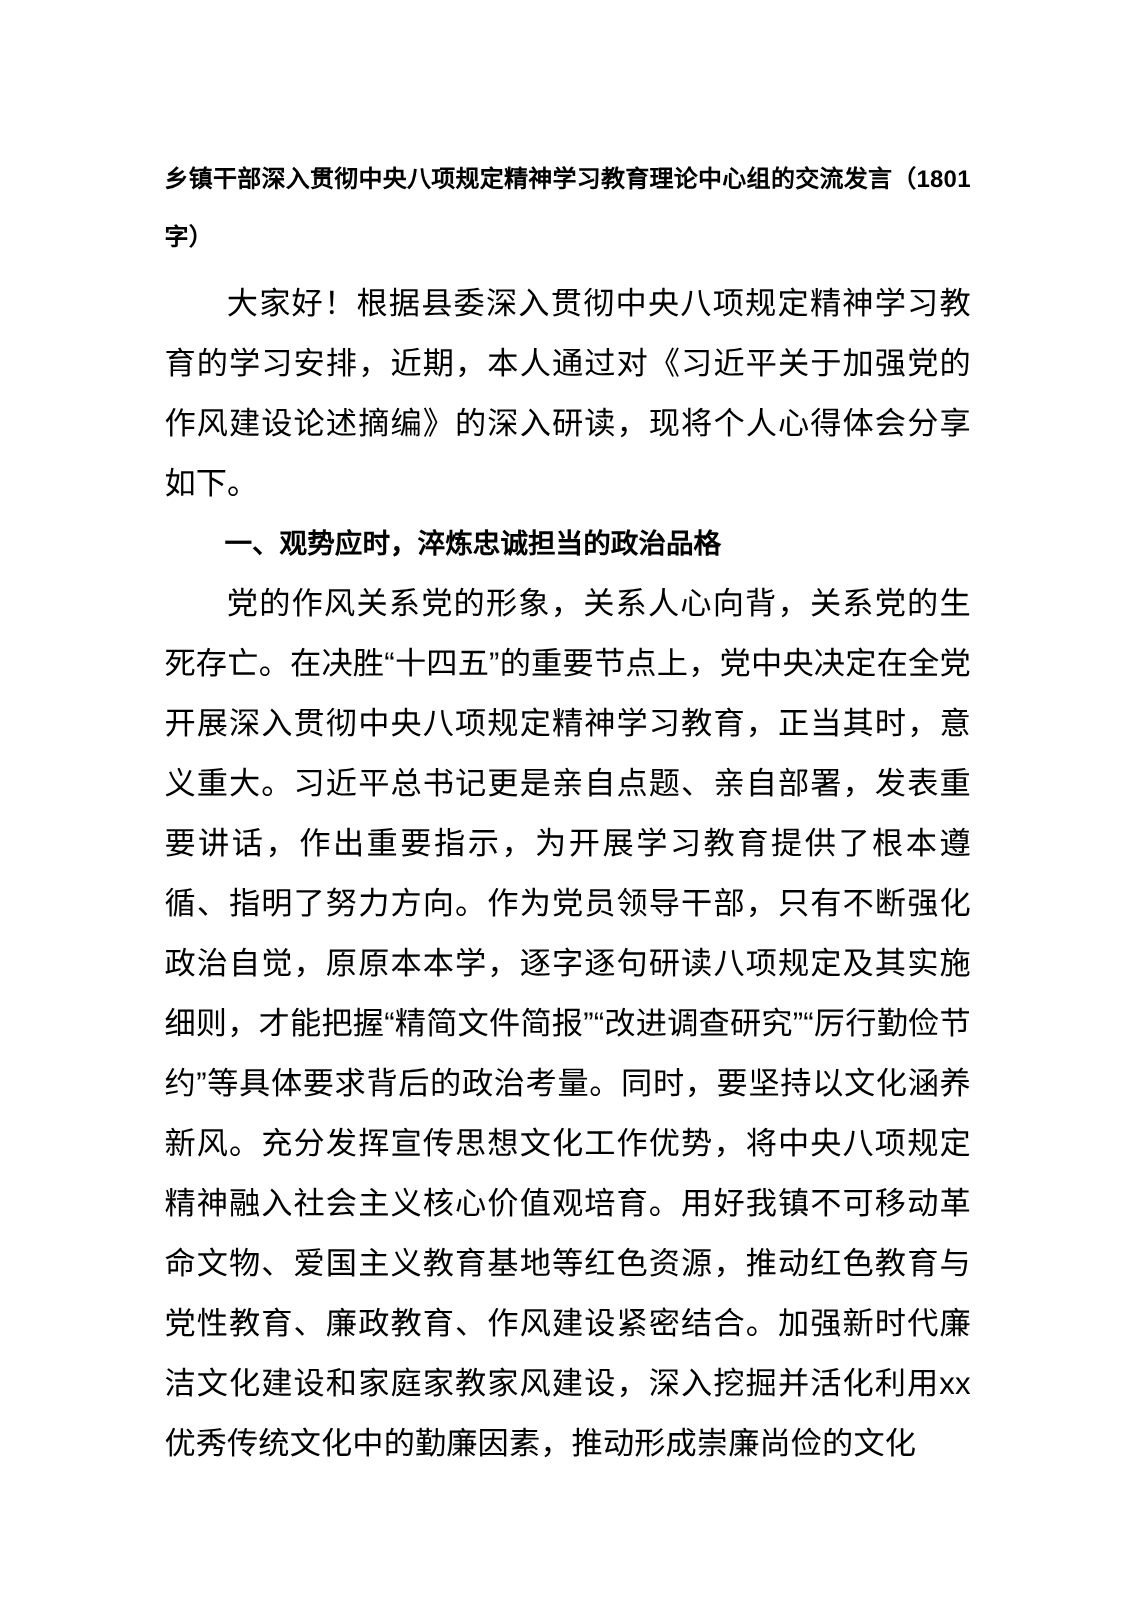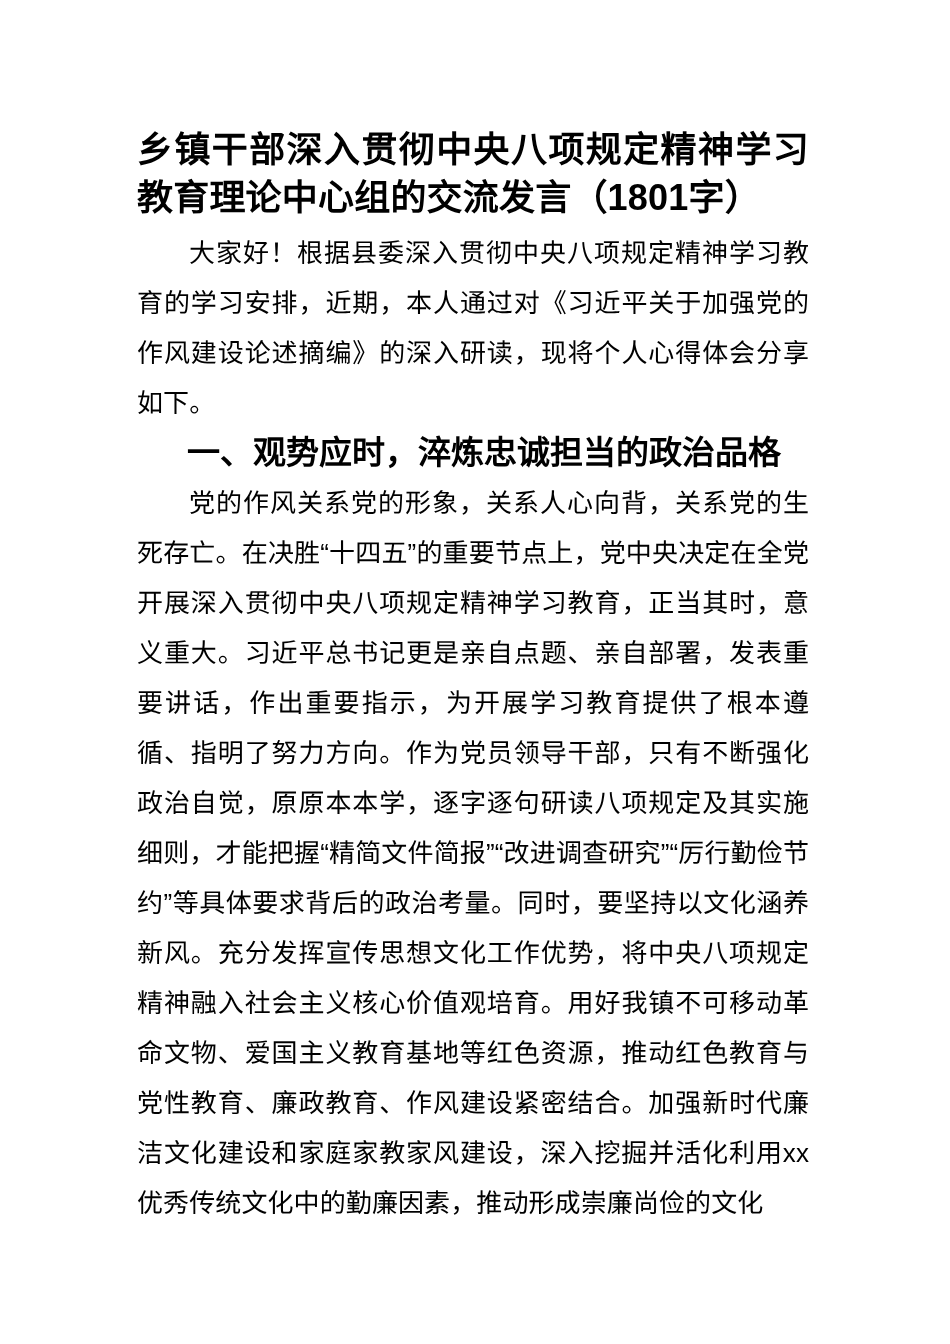--- a/index.html
+++ b/index.html
@@ -21,35 +21,35 @@
   .doc-body {
     position: absolute;
     left: 137px;
     top: 126px;
     width: 672px;
   }
 
   
   .doc-title {
     font-family: "Liberation Sans", "DejaVu Sans", sans-serif;
-    font-size: 36px;
+    font-size: 20px;
     font-weight: 700;
     color: #000000;
     line-height: 48px;
     letter-spacing: 0.2px;
     text-align: justify;
     text-align-last: left;
     margin: 0;
     word-break: break-all;
   }
 
   
   .section-heading {
     font-family: "Liberation Sans", "DejaVu Sans", sans-serif;
-    font-size: 33px;
+    font-size: 23px;
     font-weight: 700;
     color: #000000;
     line-height: 50px;
     margin: 0;
     text-indent: 50px;
     word-break: break-all;
   }
 
   
   .body-para {

